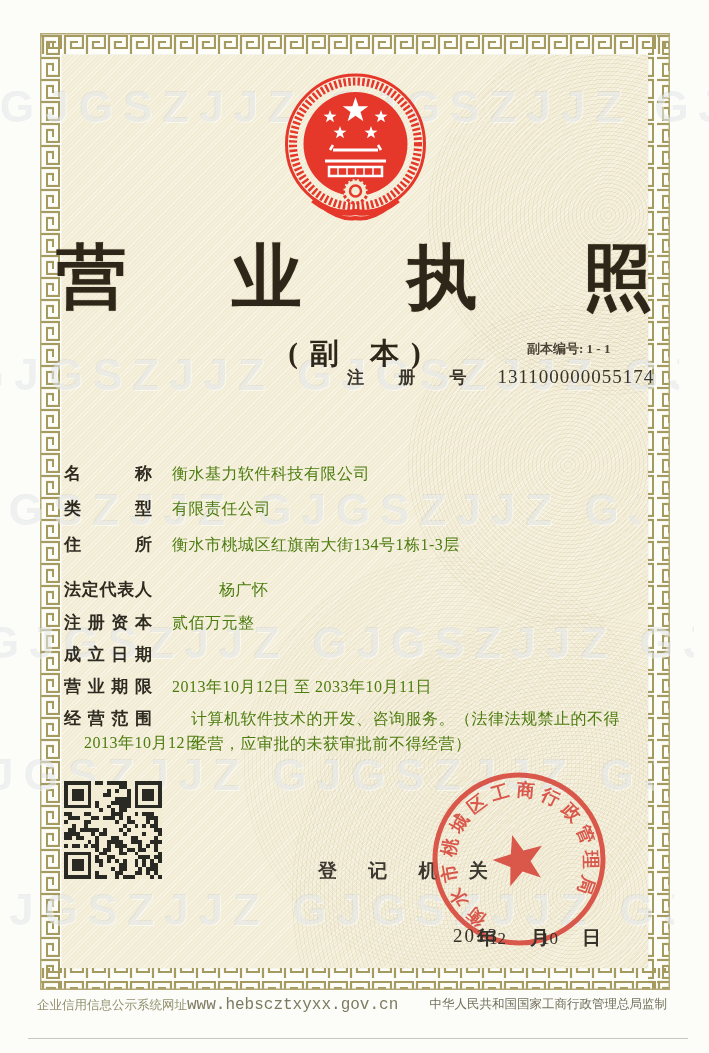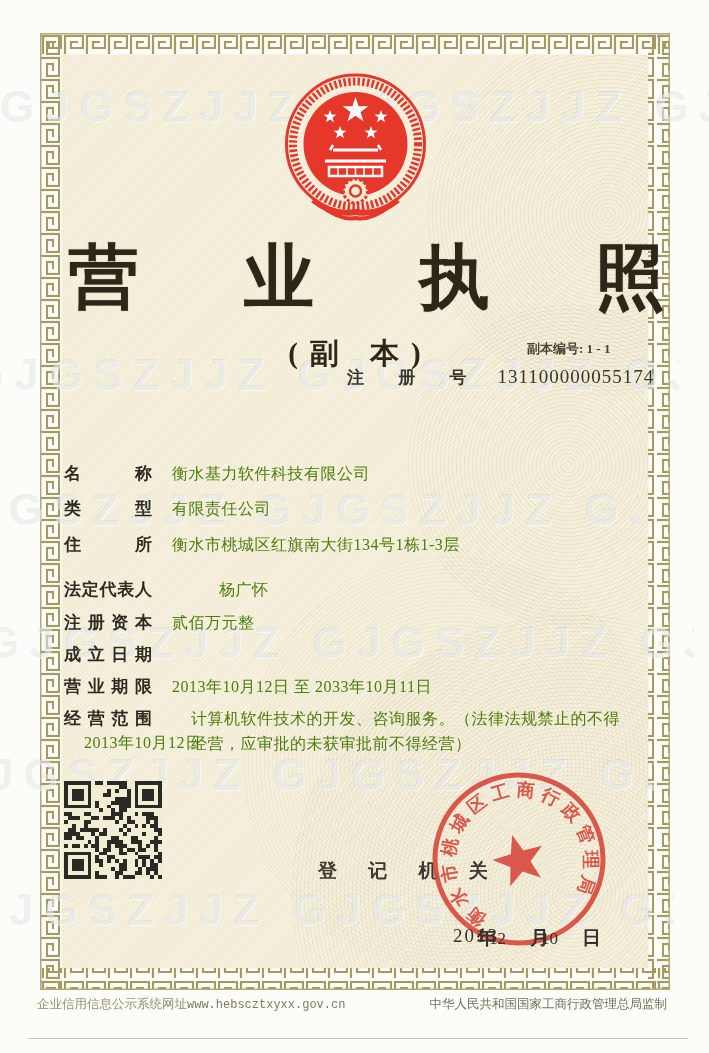--- a/index.html
+++ b/index.html
@@ -26,21 +26,21 @@
   
   .wm{
     position:absolute;left:0;width:709px;white-space:nowrap;overflow:hidden;
     font-family:"Liberation Sans","DejaVu Sans",sans-serif;font-weight:bold;
     font-size:44px;letter-spacing:10px;color:rgba(150,160,178,.14);
     text-shadow:1px 1px 0 rgba(255,255,255,.5);pointer-events:none;
   }
   
   .emblem{position:absolute;left:283px;top:72px;width:145px;height:152px;}
   .title{
-    position:absolute;left:0;top:238px;width:709px;text-align:right;
+    position:absolute;left:0;top:238px;width:709px;text-align:center;
     font-size:70px;font-weight:bold;color:#2f261a;
     letter-spacing:44px;text-indent:44px;line-height:1.15;
     text-shadow:0 0 1px rgba(90,70,20,.6);
   }
   .subtitle{
     position:absolute;left:0;top:334px;width:709px;text-align:center;
     font-size:29px;font-weight:bold;color:#2f261a;letter-spacing:12px;text-indent:12px;
   }
   .copy-no{position:absolute;left:527px;top:340px;font-size:13px;font-weight:bold;color:#4c4336;}
   .regline{position:absolute;left:347px;top:366px;font-size:17px;color:#39342a;display:flex;align-items:baseline;}
@@ -65,21 +65,21 @@
   .dateline span{position:absolute;}
   .d-year{left:405px;letter-spacing:2px;margin-left:48px;}
   .d-ylab{left:477px;font-weight:bold;}
   .d-month{left:489px;top:4px;font-size:17px;}
   .d-mlab{left:530px;font-weight:bold;}
   .d-day{left:541px;top:4px;font-size:17px;}
   .d-dlab{left:582px;font-weight:bold;}
   
   .footer{position:absolute;left:0;top:996px;width:709px;font-size:12.5px;}
   .foot-left{position:absolute;left:37px;color:#93906e;}
-  .foot-left .url{font-family:"Liberation Mono","DejaVu Sans Mono",monospace;color:#7d7a60;font-size:12px;}
+  .foot-left .url{font-family:"Liberation Mono","DejaVu Sans Mono",monospace;color:#7d7a60;font-size:16px;}
   .foot-right{position:absolute;right:42px;color:#73705c;}
   .scanline{position:absolute;left:28px;top:1038px;width:660px;height:1px;background:#c7c7c3;}
 </style>
 </head>
 <body>
 
 <div class="page">
 
   <div class="frame">
     <svg width="630" height="957" viewBox="0 0 630 957">

